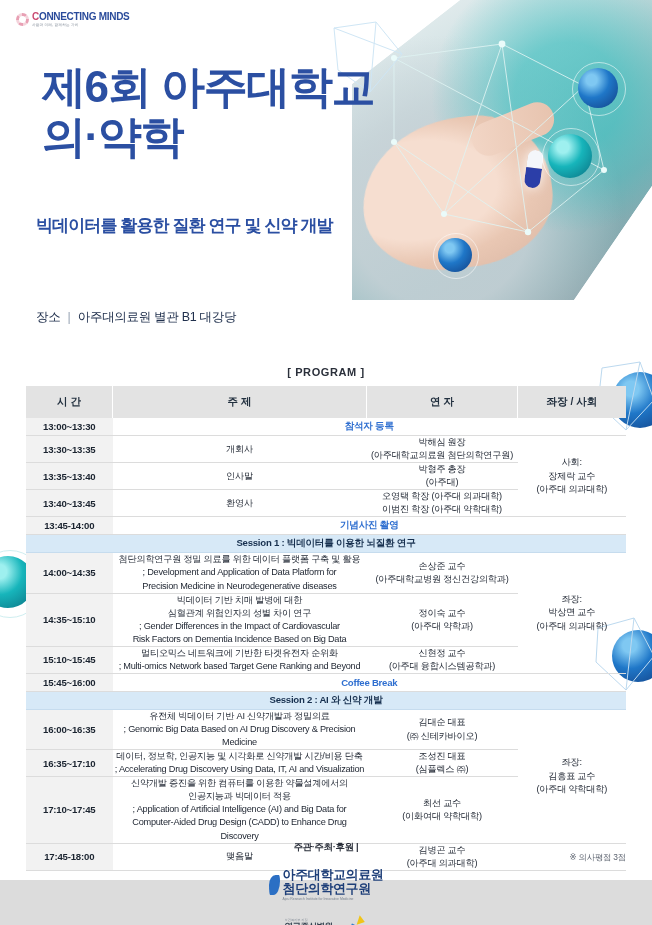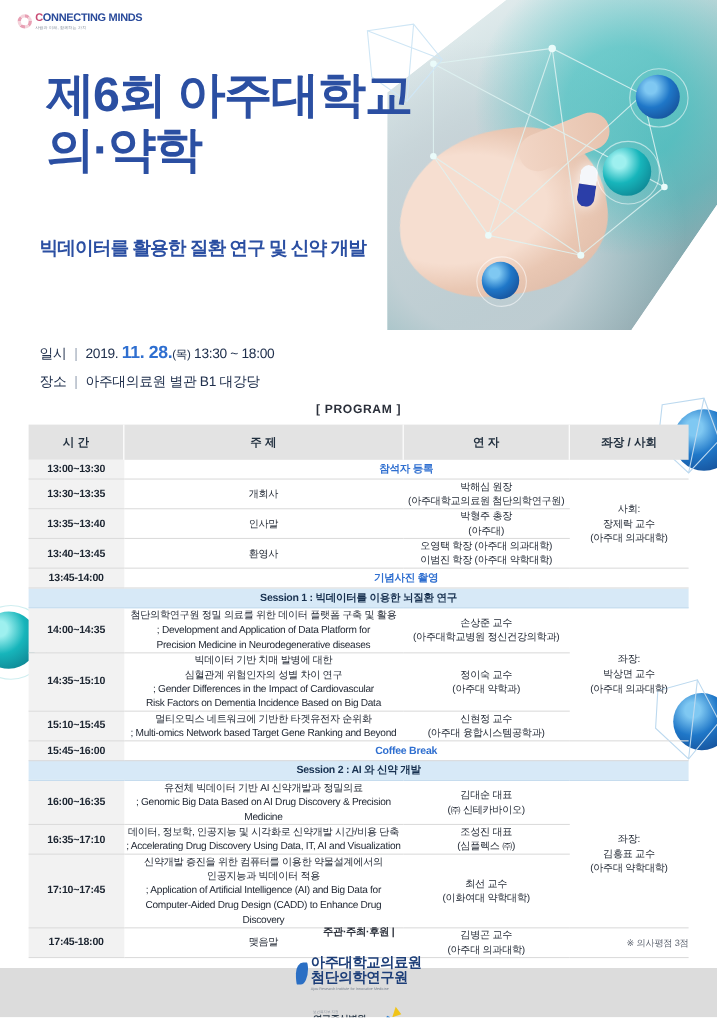--- a/index.html
+++ b/index.html
@@ -193,27 +193,20 @@
   </div>
 
   <div class="title">
     <div>제6회 아주대학교</div>
     <div>의·약학</div>
   </div>
   <div class="subtitle-ko">빅데이터를 활용한 질환 연구 및 신약 개발</div>
 
   <div class="meta">
     <div>
-      <span>일시</span>
-      <span class="sep">|</span>
-      <span>2019.</span>
-      <span class="mm">11. 28.</span><span class="dow">(목)</span>
-      <span>13:30 ~ 18:00</span>
-    </div>
-    <div>
       <span>장소</span>
       <span class="sep">|</span>
       <span>아주대의료원 별관 B1 대강당</span>
     </div>
   </div>
 
   <div class="edge sphere teal" style="left:-18px;top:556px;width:52px;height:52px;"></div>
   <div class="edge sphere-ring" style="left:-24px;top:550px;width:66px;height:66px;border-color:#cfeef0;"></div>
 
   <div class="edge sphere blue" style="left:612px;top:372px;width:56px;height:56px;"></div>

